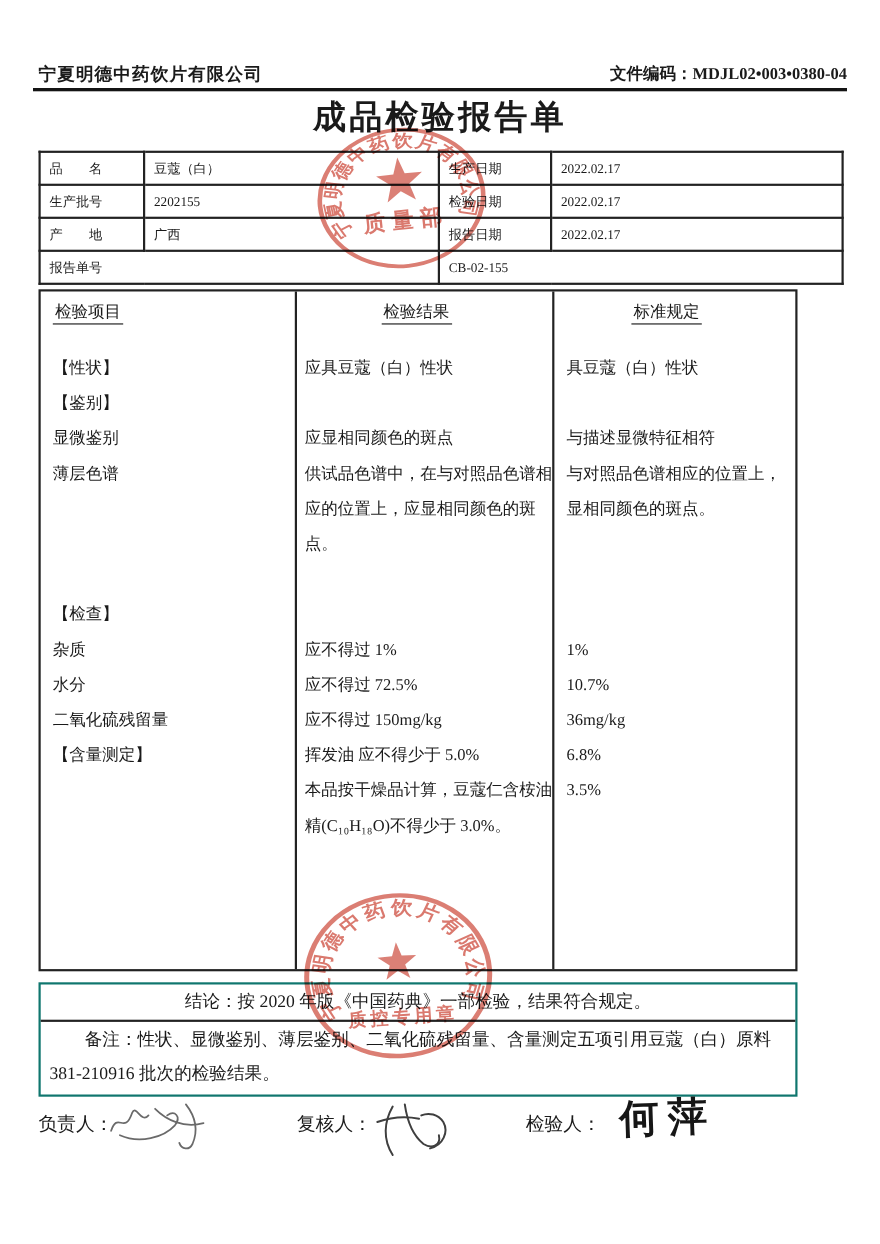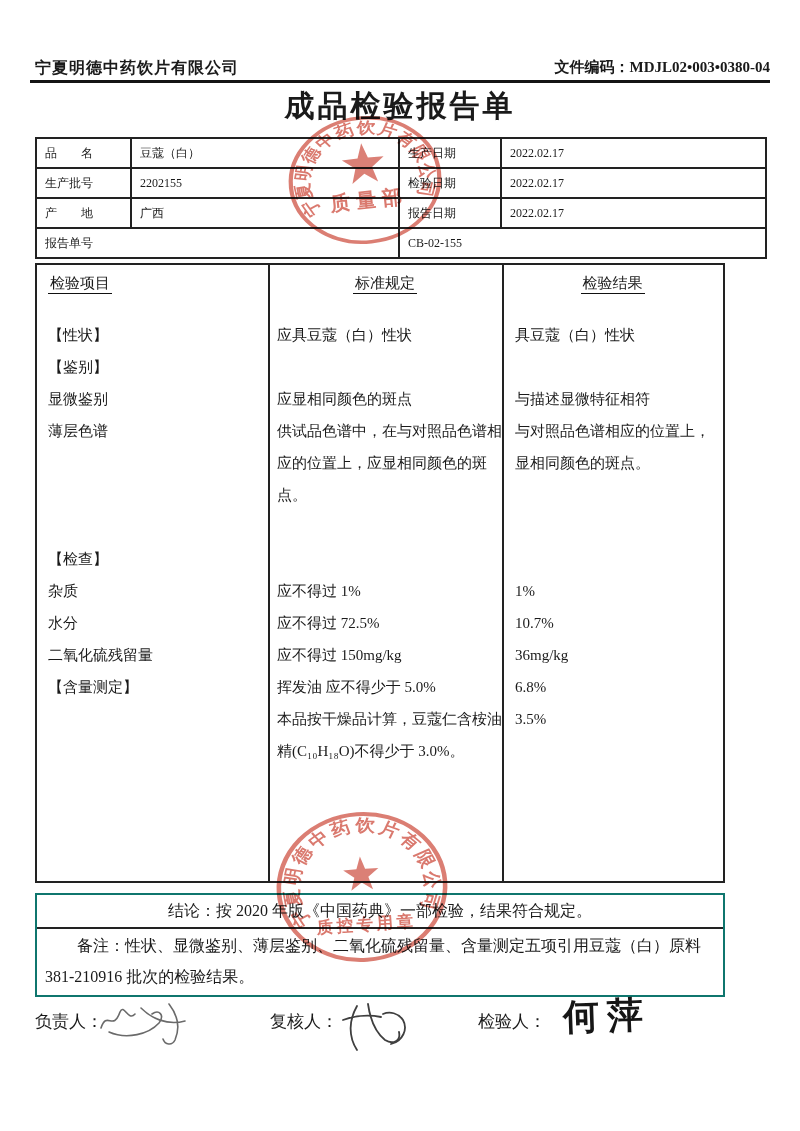--- a/index.html
+++ b/index.html
@@ -17,21 +17,21 @@
   
   table.info{position:absolute;left:35px;top:137px;width:690px;border-collapse:collapse;
     font-size:12px;table-layout:fixed;}
   table.info td{border:2px solid #222;height:28px;padding:0 0 0 8px;white-space:nowrap;overflow:hidden;}
   td.w1{width:85px;}td.w2{width:258px;}td.w3{width:92px;}td.w4{width:255px;}
   
   .main-tb{position:absolute;left:35px;top:263px;width:690px;height:620px;
     border:2px solid #222;box-sizing:border-box;font-size:15px;}
   .vline{position:absolute;top:0;bottom:0;width:2px;background:#222;}
   .vline.v1{left:231px;}.vline.v2{left:465px;}
-  .t-head{display:flex;height:54px;box-sizing:border-box;padding-top:9px;}
+  .t-head{display:flex;height:54px;box-sizing:border-box;padding-top:9px;gap:21px;}
   .t-head .hc{box-sizing:border-box;}
   .t-head .hc span{border-bottom:1px solid #111;padding:0 2px 2px 2px;}
   .hc.h1{width:231px;padding-left:11px;}
   .hc.h2{width:234px;text-align:center;}
   .hc.h3{flex:1;text-align:center;}
   .trow{display:flex;min-height:32px;line-height:32px;}
   .trow.gap-above{margin-top:32px;}
   .cell{box-sizing:border-box;}
   .c1{width:231px;padding-left:11px;}
   .c2{width:236px;padding-left:9px;padding-right:2px;}
@@ -93,22 +93,22 @@
   </tr>
 </tbody>
   </table>
 
 <div class="main-tb">
   <div class="vline v1"></div>
   <div class="vline v2"></div>
 
   <div class="t-head">
     <div class="hc h1"><span>检验项目</span></div>
+    <div class="hc h3"><span>检验结果</span></div>
     <div class="hc h2"><span>标准规定</span></div>
-    <div class="hc h3"><span>检验结果</span></div>
   </div>
 
   <div class="trow">
     <div class="cell c1">【性状】</div>
     <div class="cell c2">应具豆蔻（白）性状</div>
     <div class="cell c3">具豆蔻（白）性状</div>
   </div>
   <div class="trow">
     <div class="cell c1">【鉴别】</div>
     <div class="cell c2"></div>

